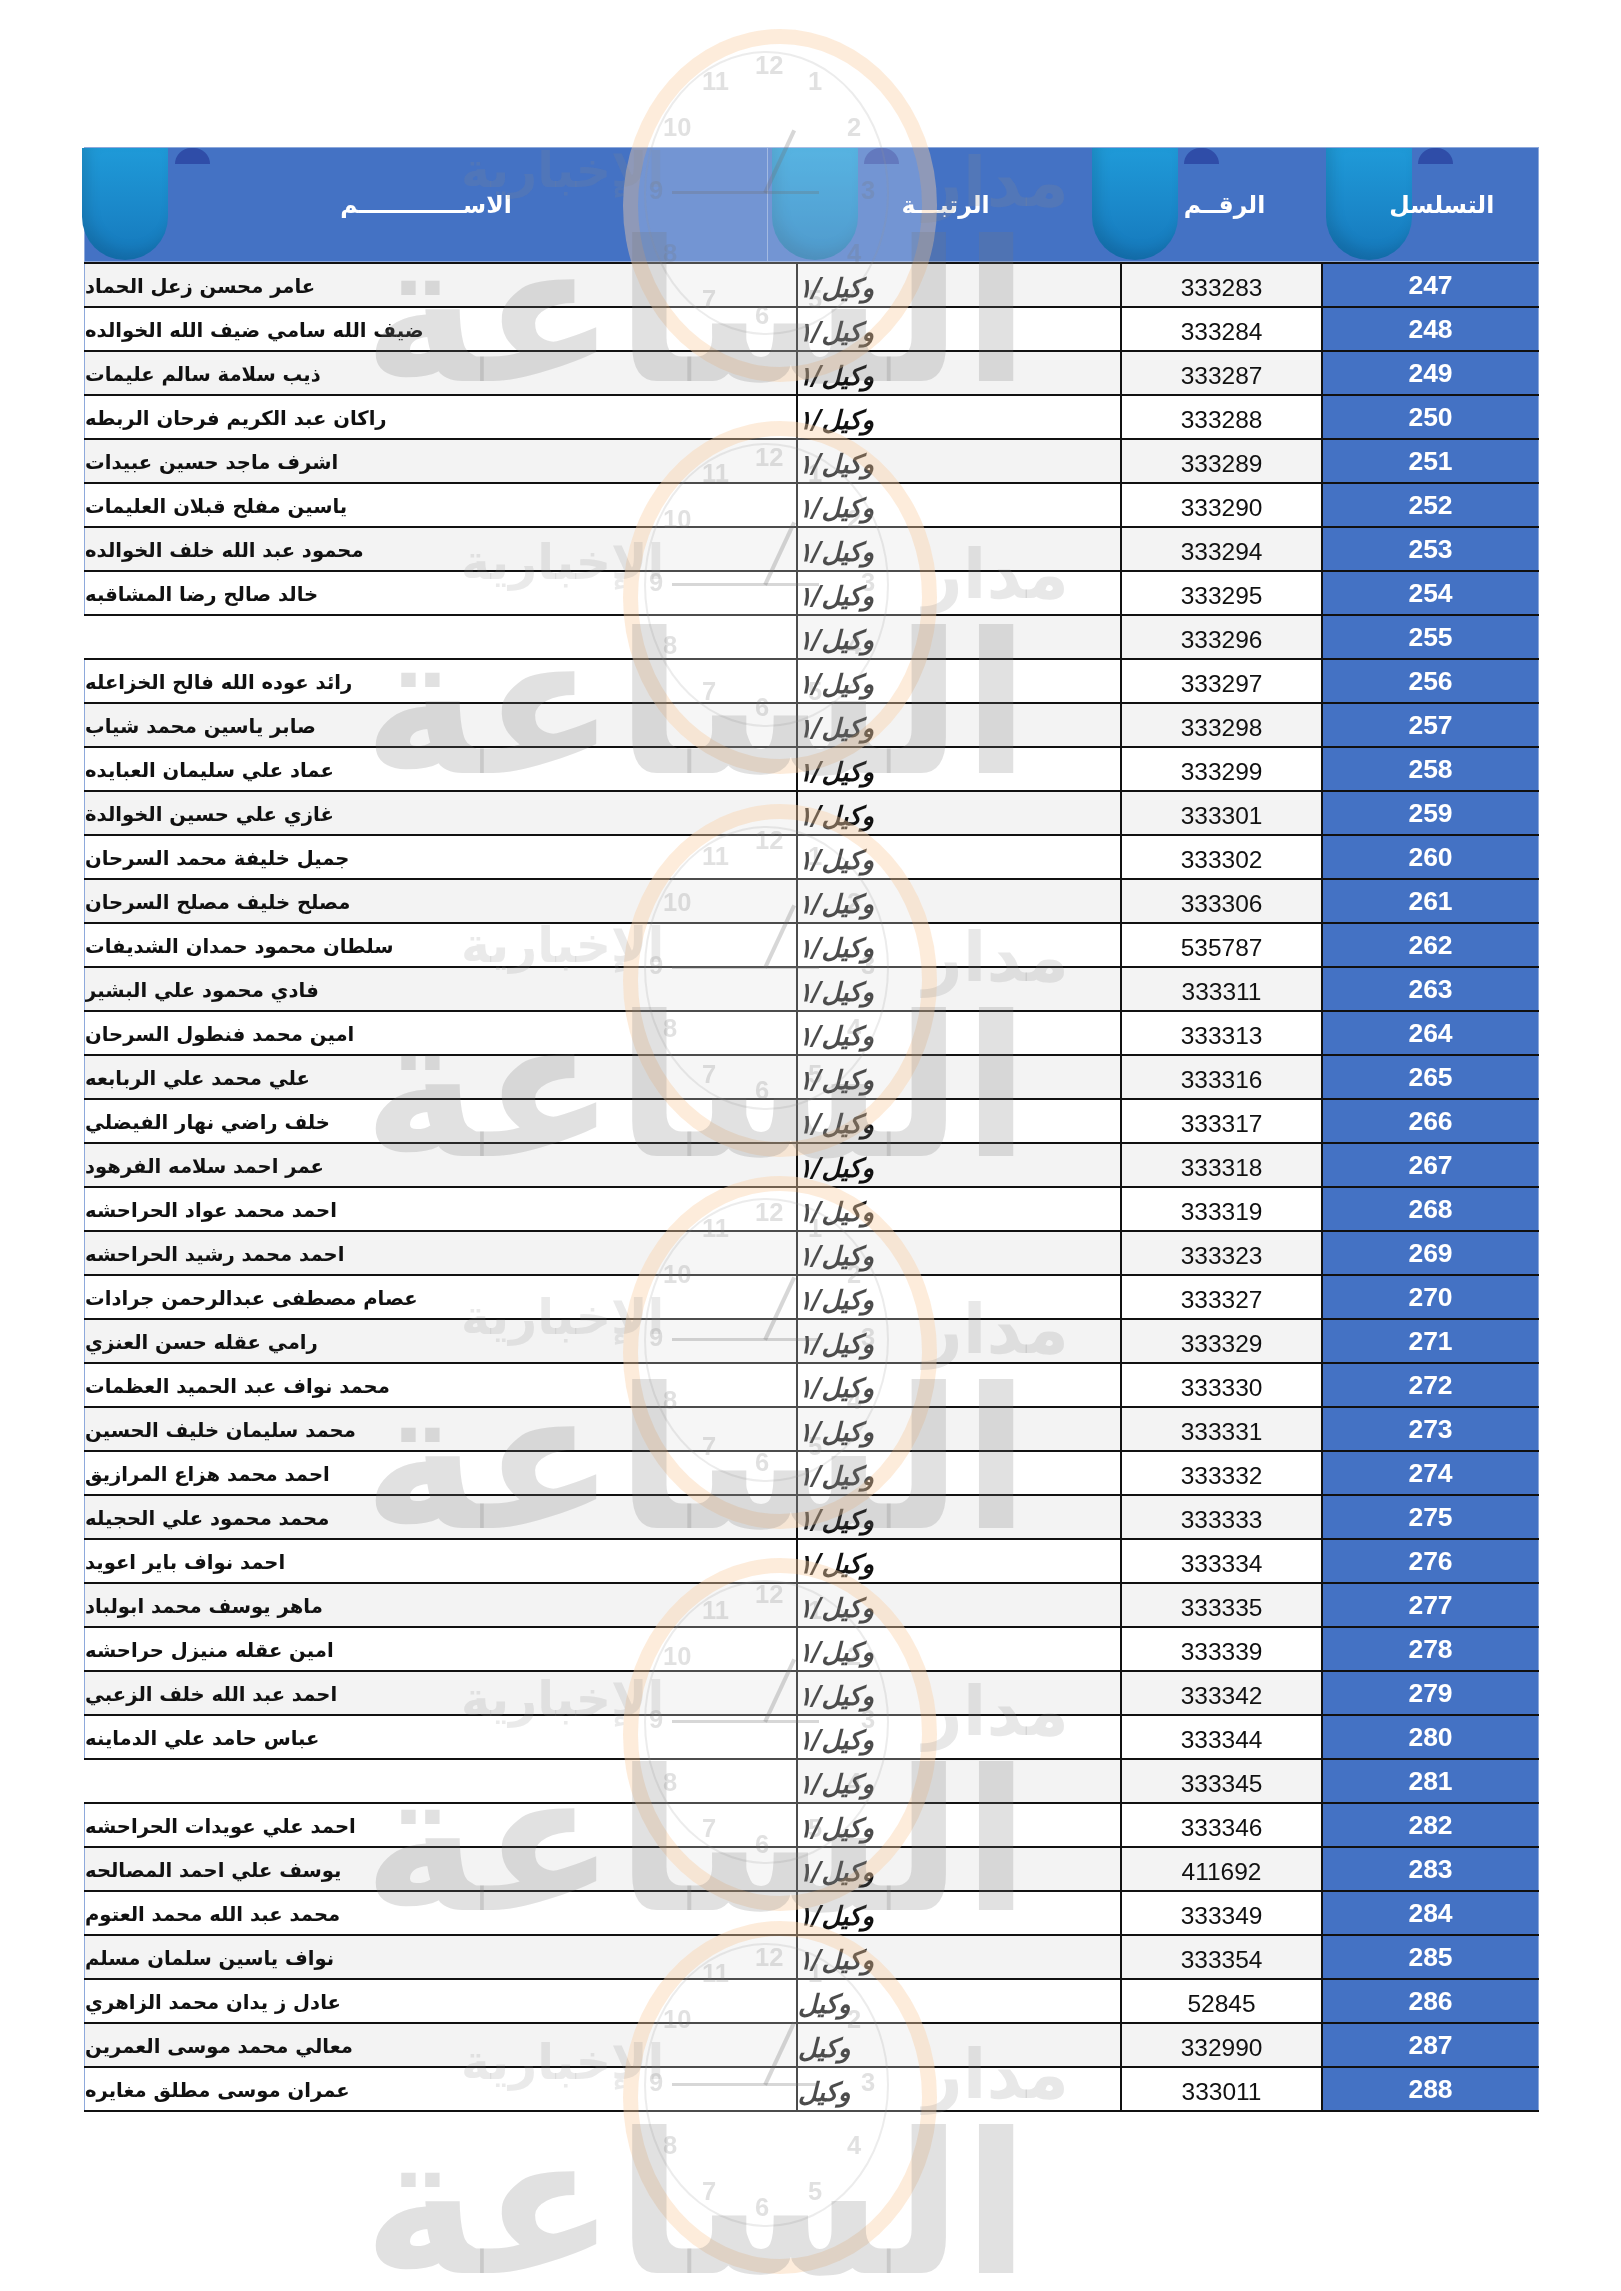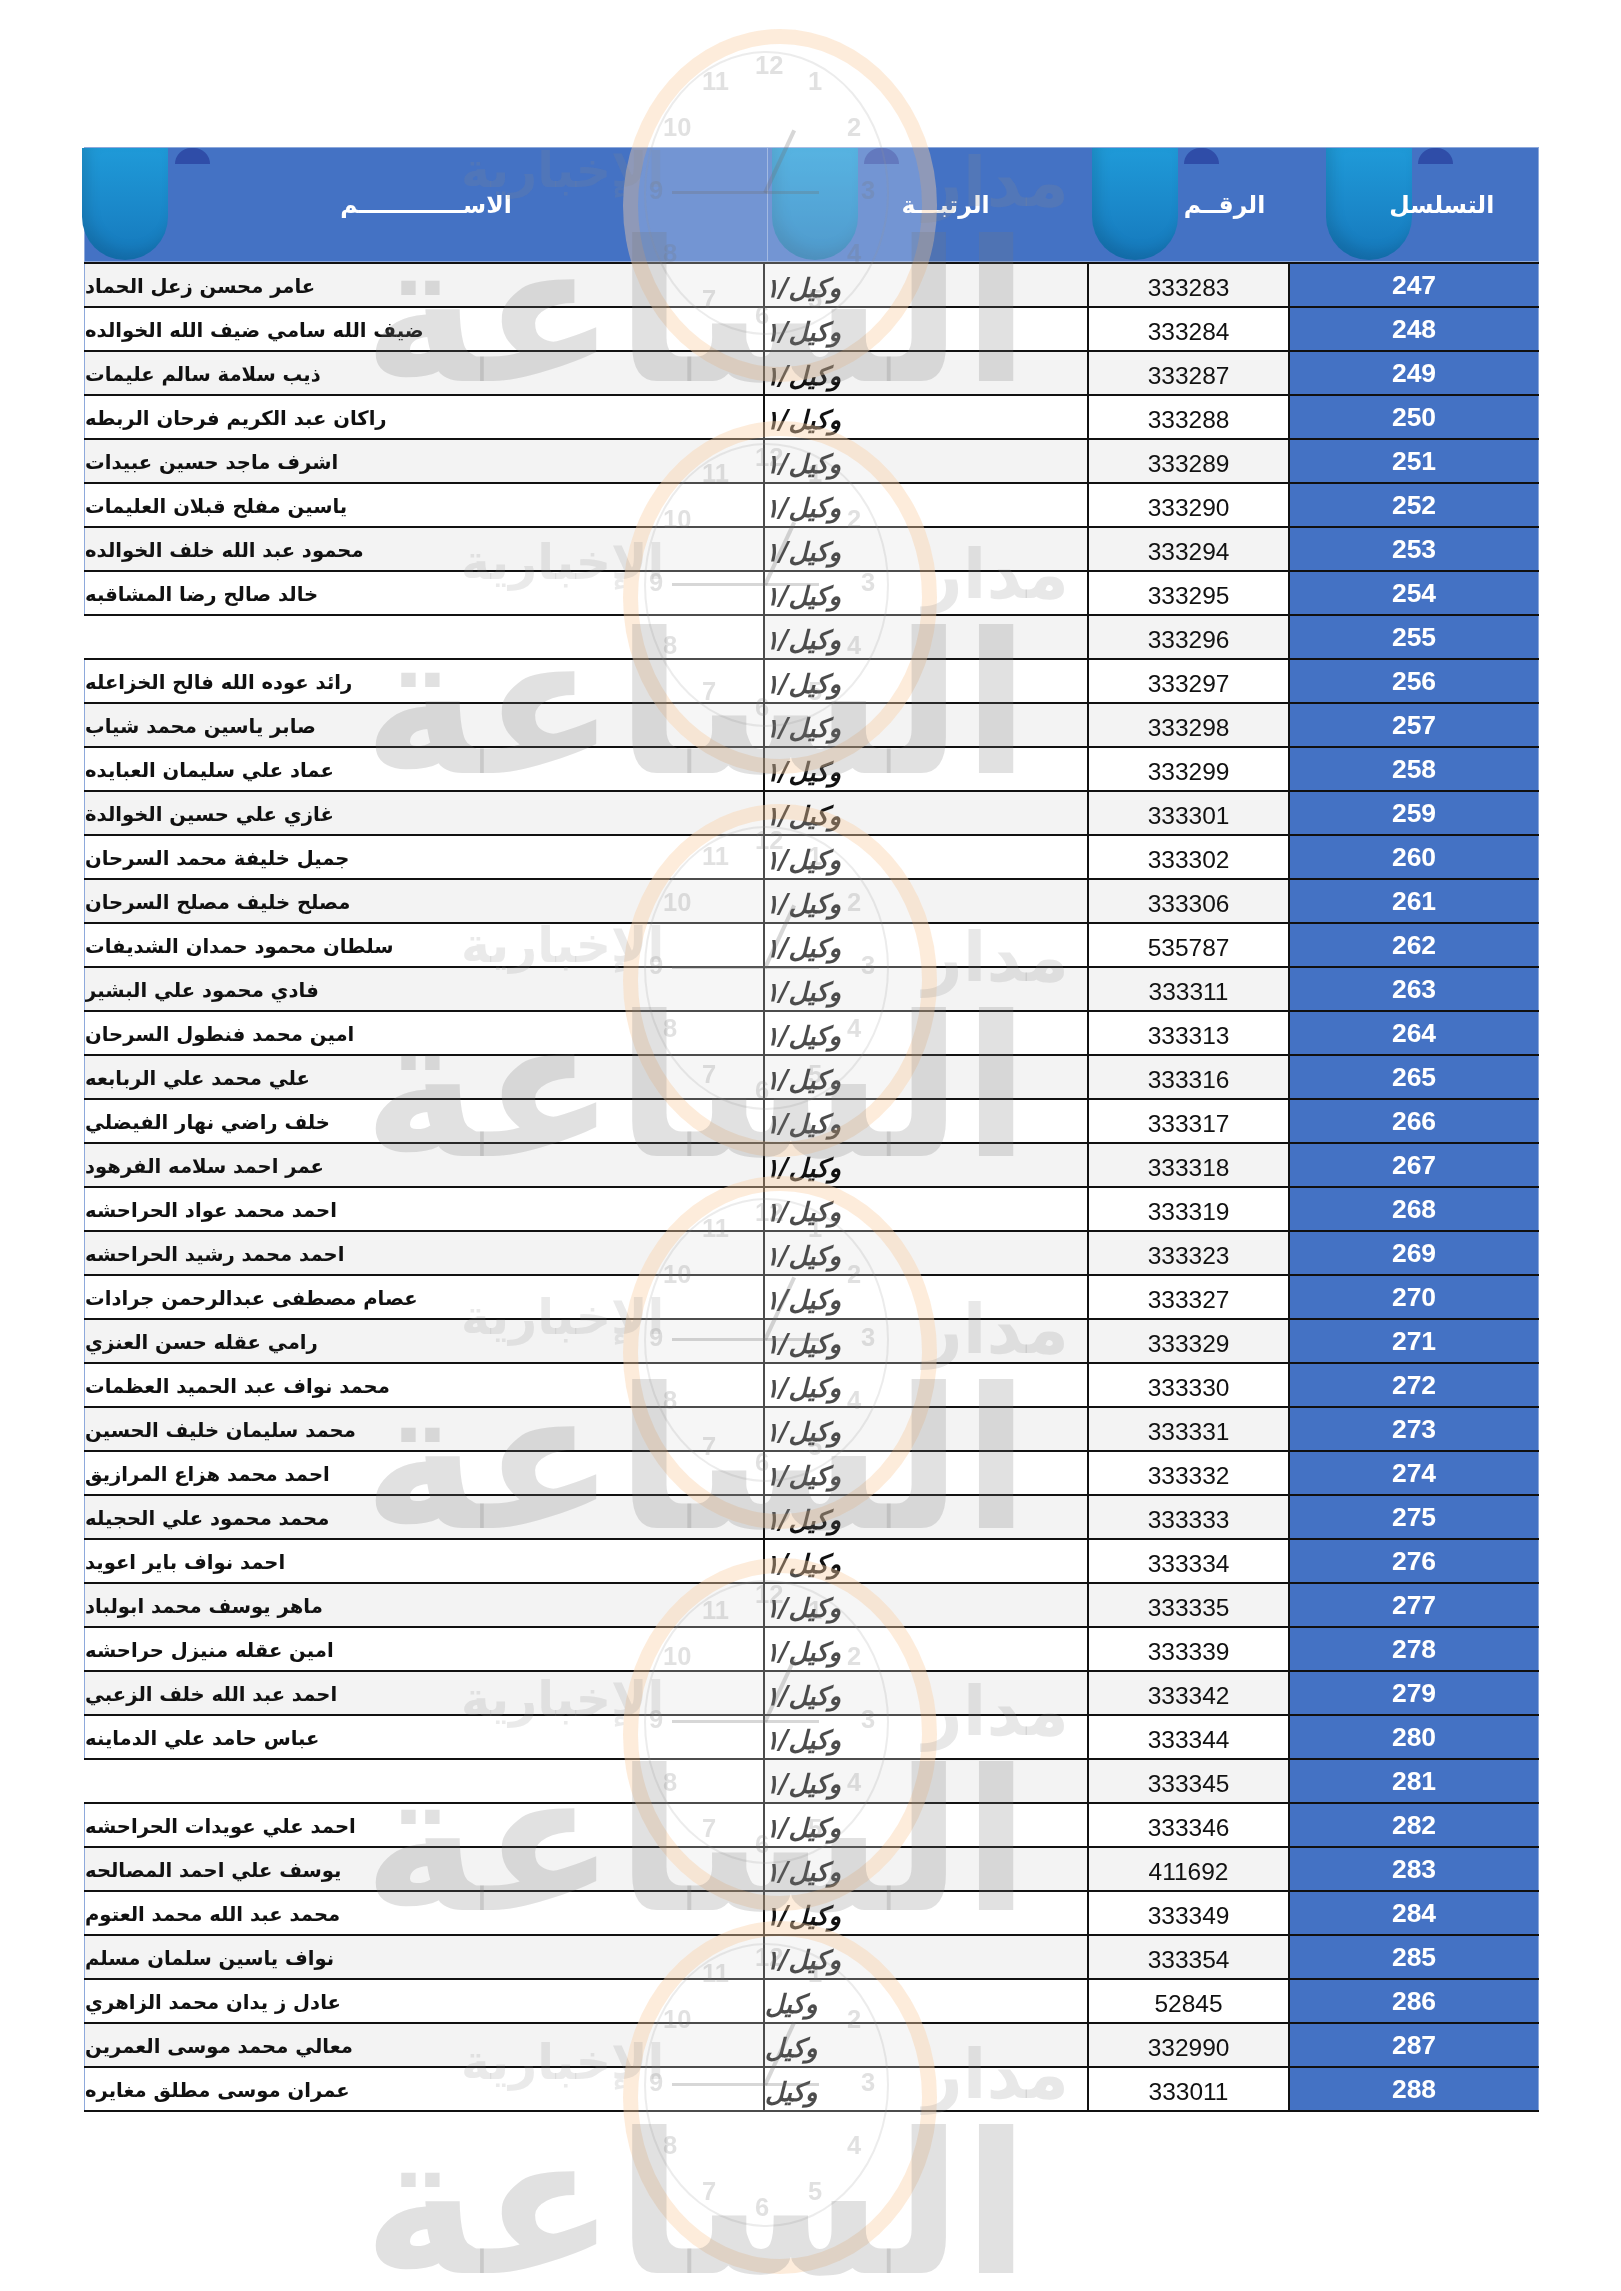--- a/index.html
+++ b/index.html
@@ -74,21 +74,21 @@
   }
   .row:last-child { border-bottom: 2px solid #111; height: 46px; }
   .row.odd .cell:not(.c-serial) { background: rgba(240,240,240,0.82); }
   .row.even .cell:not(.c-serial) { background: rgba(255,255,255,0.72); }
   .cell {
     display: flex; align-items: center; justify-content: center;
     box-sizing: border-box; color: #111; font-size: 21.6px; font-weight: bold;
     white-space: nowrap; overflow: hidden;
   }
   .cell.c-serial {
-    width: 249px; background: #4472c4; color: #ffffff; font-size: 26.5px;
+    width: 216px; background: #4472c4; color: #ffffff; font-size: 26.5px;
     font-family: "Liberation Sans", sans-serif; font-weight: bold;
     border-right: 1px solid #8ea9db;
   }
   .cell.c-number {
     width: 203px; border-left: 2px solid #111; border-right: 2px solid #111;
     font-family: "Liberation Sans", sans-serif; font-size: 24.5px; font-weight: normal;
     padding-top: 5.9px;
   }
   .cell.c-rank {
     width: 324px; border-left: 2px solid #111;

